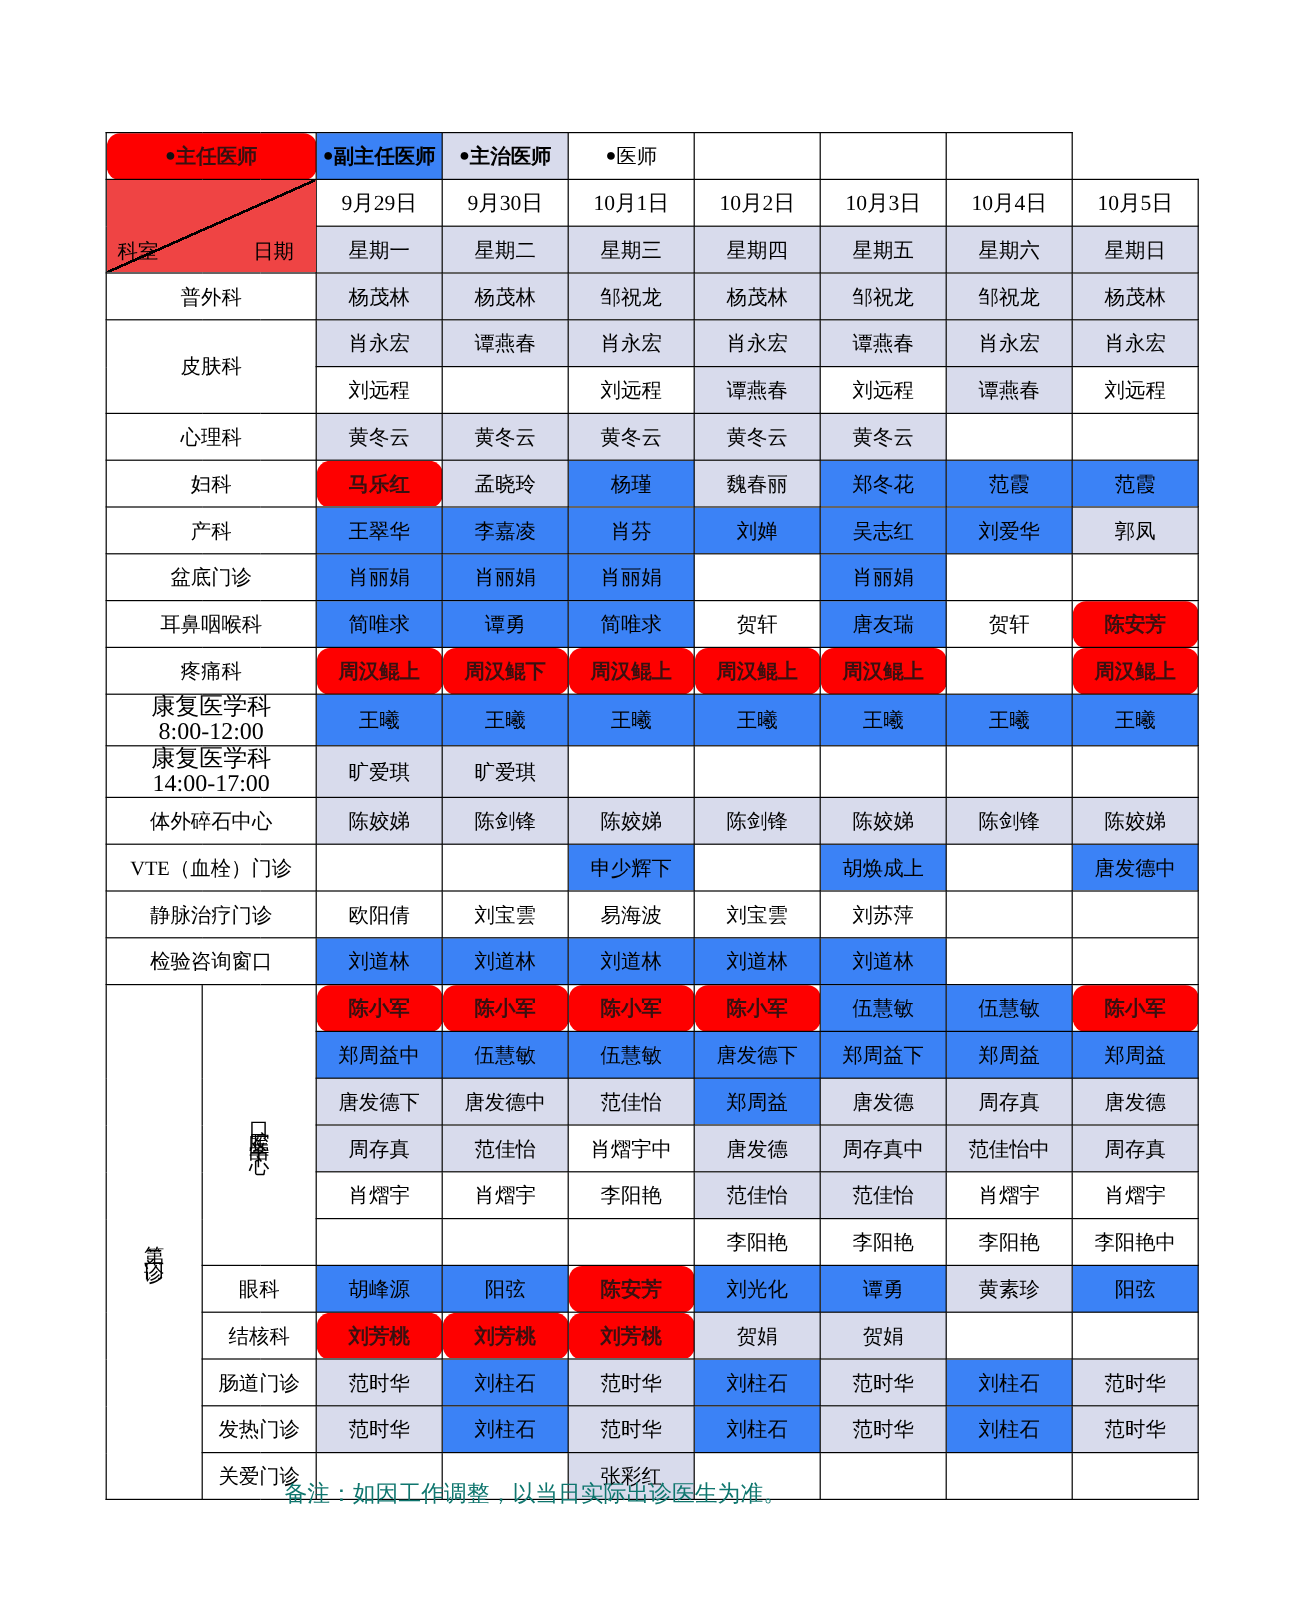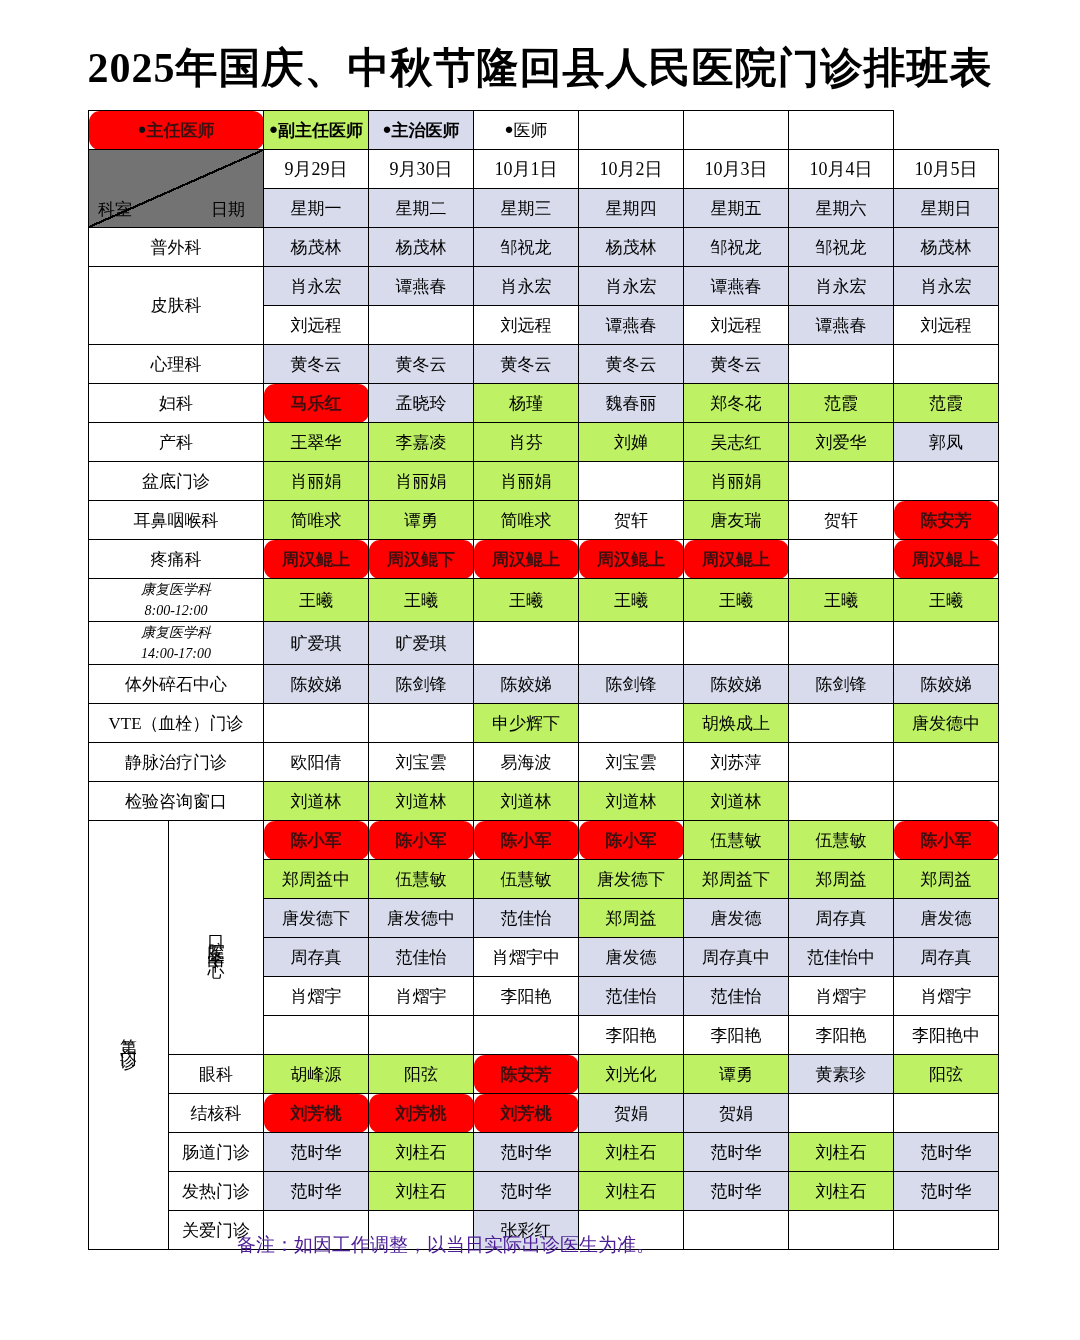--- a/index.html
+++ b/index.html
@@ -41,77 +41,76 @@
   }
 
   
   col.c-dept{width:80px;}
   col.c-sub{width:48px;}
   col.c-name{width:47px;}
   col.c-day{width:105px;}
 
   
   .f-red{background:#fe0000;}
-  .f-yellow{background:#bef264;}
+  .f-yellow{background:#3b82f6;}
   .f-lav{background:#d8dbec;}
   .f-white{background:#ffffff;}
 
   
   .f-red{color:#3a1010;font-weight:bold;border-radius:11px;}
   .f-yellow{font-weight:normal;}
 
   .legend td{height:46px;line-height:21px;white-space:normal;font-size:17px;font-weight:bold;}
   .legend .f-white{font-weight:normal;}
 
   .dot{font-size:15px;vertical-align:2px;color:#000;}
   .f-red .dot{color:#111;}
 
   
-  .diag{position:relative;height:76px;background:#737373;}
+  .diag{position:relative;height:76px;background:#ef4444;}
   .diag .ln{
     position:absolute;left:0;top:0;width:100%;height:100%;
     background:linear-gradient(to bottom right,
       rgba(0,0,0,0) calc(50% - 1.1px),
       #000 calc(50% - 1.1px),
       #000 calc(50% + 1.1px),
       rgba(0,0,0,0) calc(50% + 1.1px));
   }
   .diag .lb-ks{position:absolute;left:9px;bottom:6px;font-size:17px;}
   .diag .lb-rq{position:absolute;right:18px;bottom:6px;font-size:17px;text-align:right;}
 
   .dates td{font-size:18px;height:34px;}
   .weekdays td{font-size:17px;height:34px;}
 
   .dept{font-size:17px;background:#fff;}
-  .dept.two{line-height:21px;white-space:normal;font-size:14px;font-style:italic;}
+  .dept.two{line-height:21px;white-space:normal;font-size:20px;}
 
   
   .vert{
     background:#fff;
     writing-mode:vertical-rl;
     text-orientation:upright;
     letter-spacing:5px;
     font-size:17px;
     white-space:nowrap;
     padding:4px 0;
   }
   .vert-inner{display:inline-block;}
 
   .note{
     position:absolute;left:0;top:1232px;width:892px;
-    text-align:center;font-size:19px;color:#4c1d95;
+    text-align:center;font-size:19px;color:#0f766e;
     font-family:Liberation Serif, serif;
   }
 </style>
 </head>
 <body>
 
 <div class="page">
 
-  <div class="title">2025年国庆、中秋节隆回县人民医院门诊排班表</div>
 
   <table class="sched">
     <colgroup>
       <col class="c-dept">
         <col class="c-sub">
         <col class="c-name">
       <col class="c-day">
         <col class="c-day">
         <col class="c-day">
         <col class="c-day">

